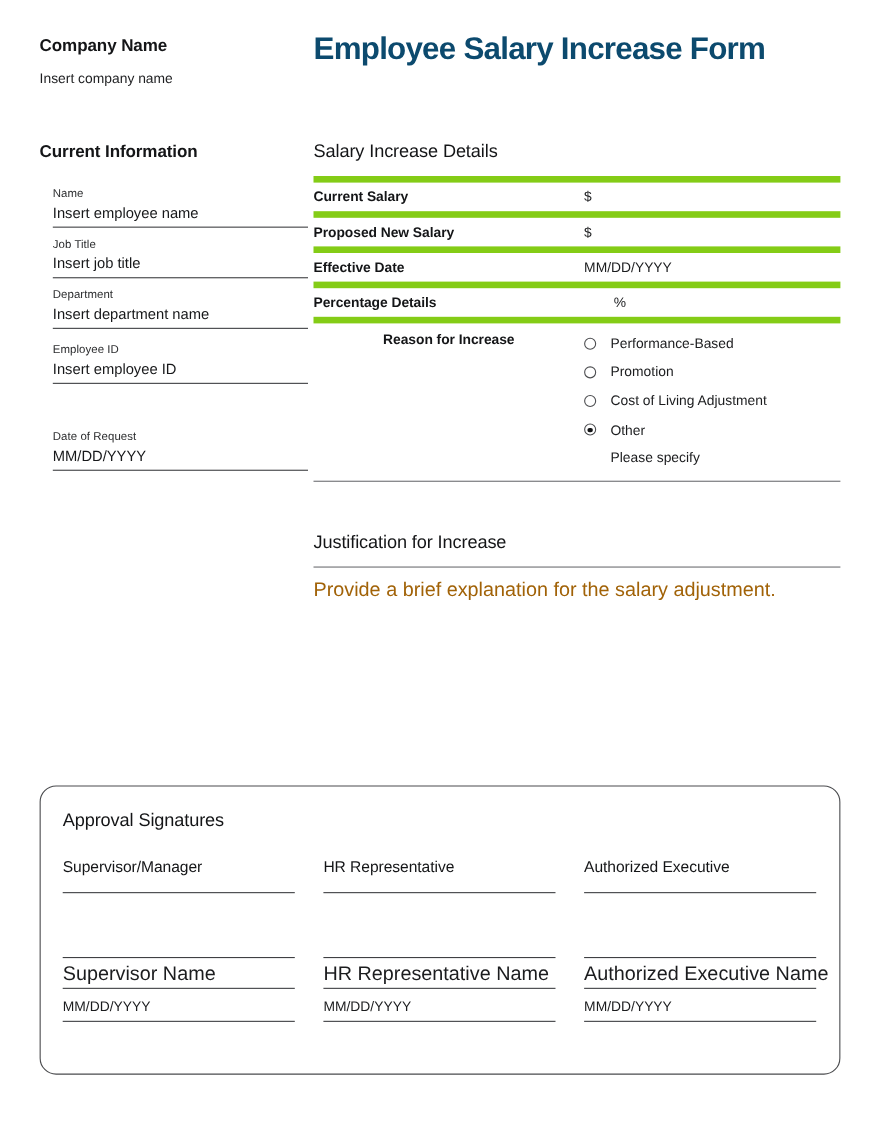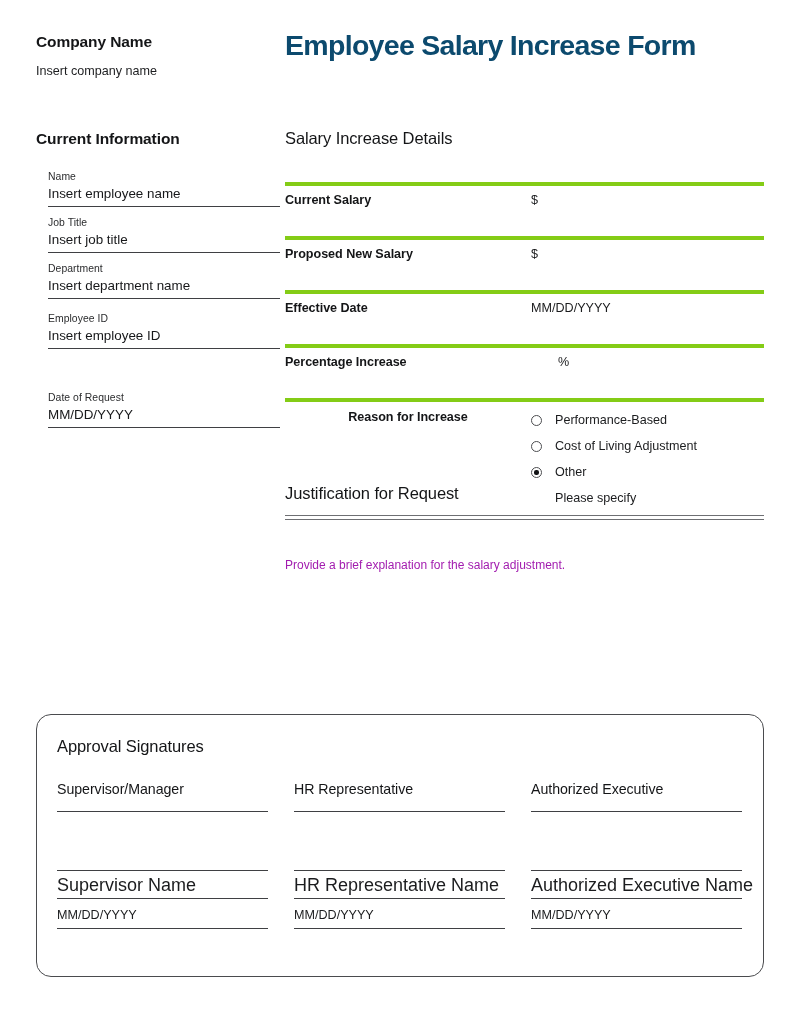--- a/index.html
+++ b/index.html
@@ -95,25 +95,24 @@
 
   
   #details-table {
     position: absolute;
     left: 285px;
     top: 160px;
     width: 479px;
   }
   .detail-row {
     position: relative;
-    border-top: 4px solid #84cc16;
+    border-top: 6px solid #84cc16;
     height: 32px;
     display: flex;
     align-items: center;
-    margin-top: 22px;
   }
   .detail-row.tall { height: auto; min-height: 32px; align-items: flex-start; text-align: center; }
   .detail-label {
     font-size: 12.6px;
     font-weight: 700;
     color: #141517;
     width: 246px;
     flex: 0 0 246px;
     letter-spacing: -0.05px;
     white-space: nowrap;
@@ -172,24 +171,23 @@
   
   #justification-rule {
     position: absolute;
     left: 285px; top: 515px;
     width: 479px; height: 1px;
     background: #6e6f73;
   }
   #justification-text {
     position: absolute;
     left: 285px; top: 526px;
-    font-size: 12px;
-    color: #a21caf;
-    white-space: nowrap;
-    margin-top: 32px;
+    font-size: 18px;
+    color: #a16207;
+    white-space: nowrap;
   }
 
   
   #approval-card {
     position: absolute;
     left: 36px; top: 714px;
     width: 728px; height: 263px;
     border: 1px solid #4a4b4e;
     border-radius: 15px;
     background: #fff;
@@ -297,52 +295,56 @@
       <div class="detail-label">Proposed New Salary</div>
       <div class="detail-value">$</div>
     </div>
 
     <div class="detail-row">
       <div class="detail-label">Effective Date</div>
       <div class="detail-value">MM/DD/YYYY</div>
     </div>
 
     <div class="detail-row">
-      <div class="detail-label">Percentage Increase</div>
+      <div class="detail-label">Percentage Details</div>
       <div class="detail-value indent">%</div>
     </div>
 
     <div class="detail-row tall">
       <div class="detail-label">Reason for Increase</div>
       <div class="radio-group">
 
         <div class="radio-item">
           <span class="radio-dot"></span>
           <span class="radio-label">Performance-Based</span>
         </div>
 
+        <div class="radio-item">
+          <span class="radio-dot"></span>
+          <span class="radio-label">Promotion</span>
+        </div>
 
         <div class="radio-item">
           <span class="radio-dot"></span>
           <span class="radio-label">Cost of Living Adjustment</span>
         </div>
 
         <div class="radio-item">
           <span class="radio-dot checked"></span>
           <span class="radio-label">Other</span>
         </div>
 
         <div id="please-specify">Please specify</div>
       </div>
     </div>
 
     <div id="details-bottom-rule"></div>
   </div>
 
-  <div class="section-heading light" style="left:285px; top:484px;">Justification for Request</div>
+  <div class="section-heading light" style="left:285px; top:484px;">Justification for Increase</div>
   <div id="justification-rule"></div>
   <div id="justification-text">Provide a brief explanation for the salary adjustment.</div>
 
   <div id="approval-card"></div>
   <div id="approval-heading">Approval Signatures</div>
 
   <div class="sig-col c1">
     <div class="sig-role">Supervisor/Manager</div>
     <div class="sig-line sig-sign-line"></div>
     <div class="sig-gap"></div>

